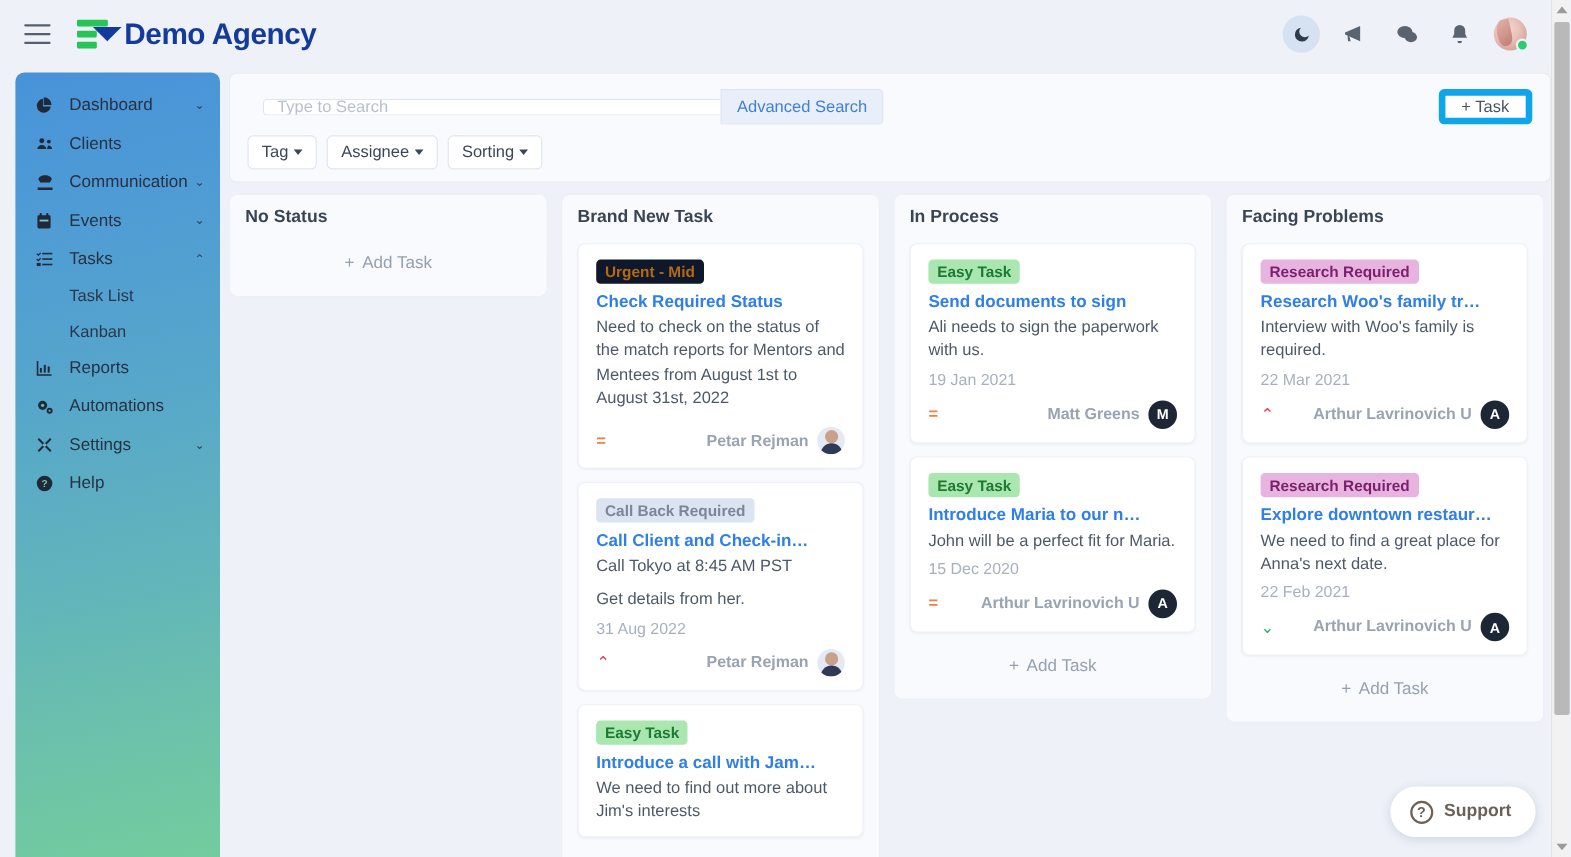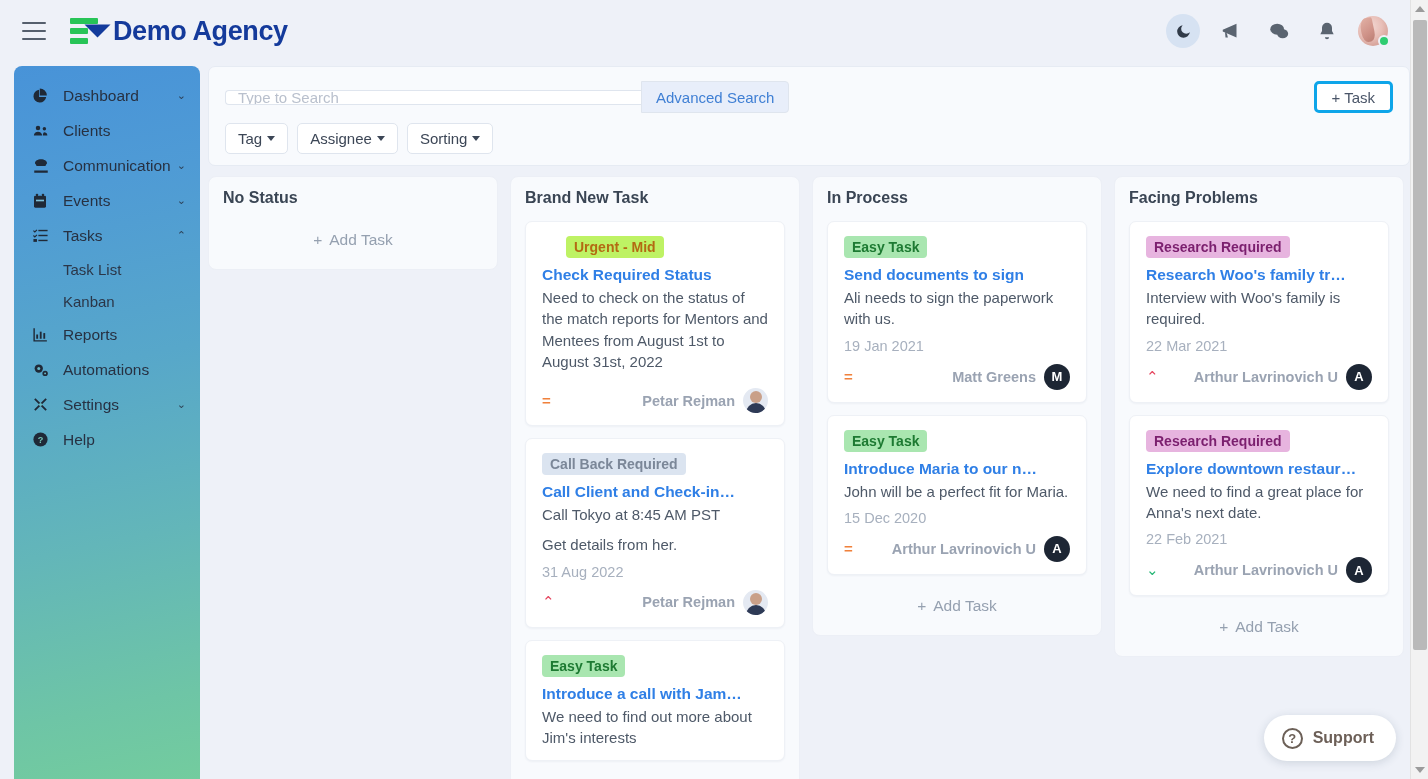--- a/index.html
+++ b/index.html
@@ -100,31 +100,32 @@
     height: 100px; padding: 14px 16px;
     margin-bottom: 10px;
     position: relative;
   }
   .search-row { display: flex; align-items: center; }
   .search-input {
     width: 416px; height: 15px; border: 1px solid #dfe5ee; border-right: none;
     border-radius: 4px 0 0 4px; padding: 0 12px; font-size: 15px;
     color: #3c4656; background: #fff; outline: none;
     font-family: "Liberation Sans", sans-serif;
+    margin-left: 14px;
   }
   .search-input::placeholder { color: #b9c0cd; }
   .adv-search {
     height: 32px; padding: 0 14px; display: flex; align-items: center;
     background: #e8eefa; border: 1px solid #dfe5ee; border-radius: 0 4px 4px 0;
     color: #3f7fd4; font-size: 15px; cursor: pointer;
   }
   .btn-task {
     position: absolute; right: 16px; top: 14px;
     height: 32px; padding: 0 15px; display: flex; align-items: center;
-    background: #fff; border: 3px solid #0ea5e9; border-radius: 5px;
+    background: #fff; border: 6px solid #0ea5e9; border-radius: 5px;
     color: #4a5568; font-size: 15px; cursor: pointer;
   }
   .dropdown-row { display: flex; gap: 9px; margin-top: 10px; }
   .dd-btn {
     height: 31px; padding: 0 12px; display: flex; align-items: center; gap: 5px;
     background: #fff; border: 1px solid #dfe5ee; border-radius: 5px;
     color: #3c4656; font-size: 15px; cursor: pointer;
   }
   .caret {
     width: 0; height: 0; border-left: 4px solid transparent;
@@ -402,21 +403,21 @@
     <div class="board" id="board">
         <div class="column">
           <div class="col-title">No Status</div>
           <div class="add-task">
             <span>+</span>
             <span>Add Task</span>
           </div>
         </div>
         <div class="column">
           <div class="col-title">Brand New Task</div>
-          <div class="card"><div class="badge" style="background: #bef264; color: rgb(179, 106, 18); margin-left: 24px;">Urgent - Mid</div><div class="card-title">Check Required Status</div><div class="card-desc">
+          <div class="card"><div class="badge" style="background: #0f172a; color: rgb(179, 106, 18);">Urgent - Mid</div><div class="card-title">Check Required Status</div><div class="card-desc">
               <p style="margin-bottom: 16px;">Need to check on the status of the match reports for Mentors and Mentees from August 1st to August 31st, 2022</p>
             </div><div class="card-foot">
               <div class="prio mid">=</div>
               <div class="assignee">
                 <span class="assignee-name">Petar Rejman</span>
                 <span class="av-photo"></span>
               </div>
             </div></div>
           <div class="card"><div class="badge" style="background: rgb(219, 228, 240); color: rgb(123, 135, 152);">Call Back Required</div><div class="card-title">Call Client and Check-in…</div><div class="card-desc">
               <p>Call Tokyo at 8:45 AM PST</p>

